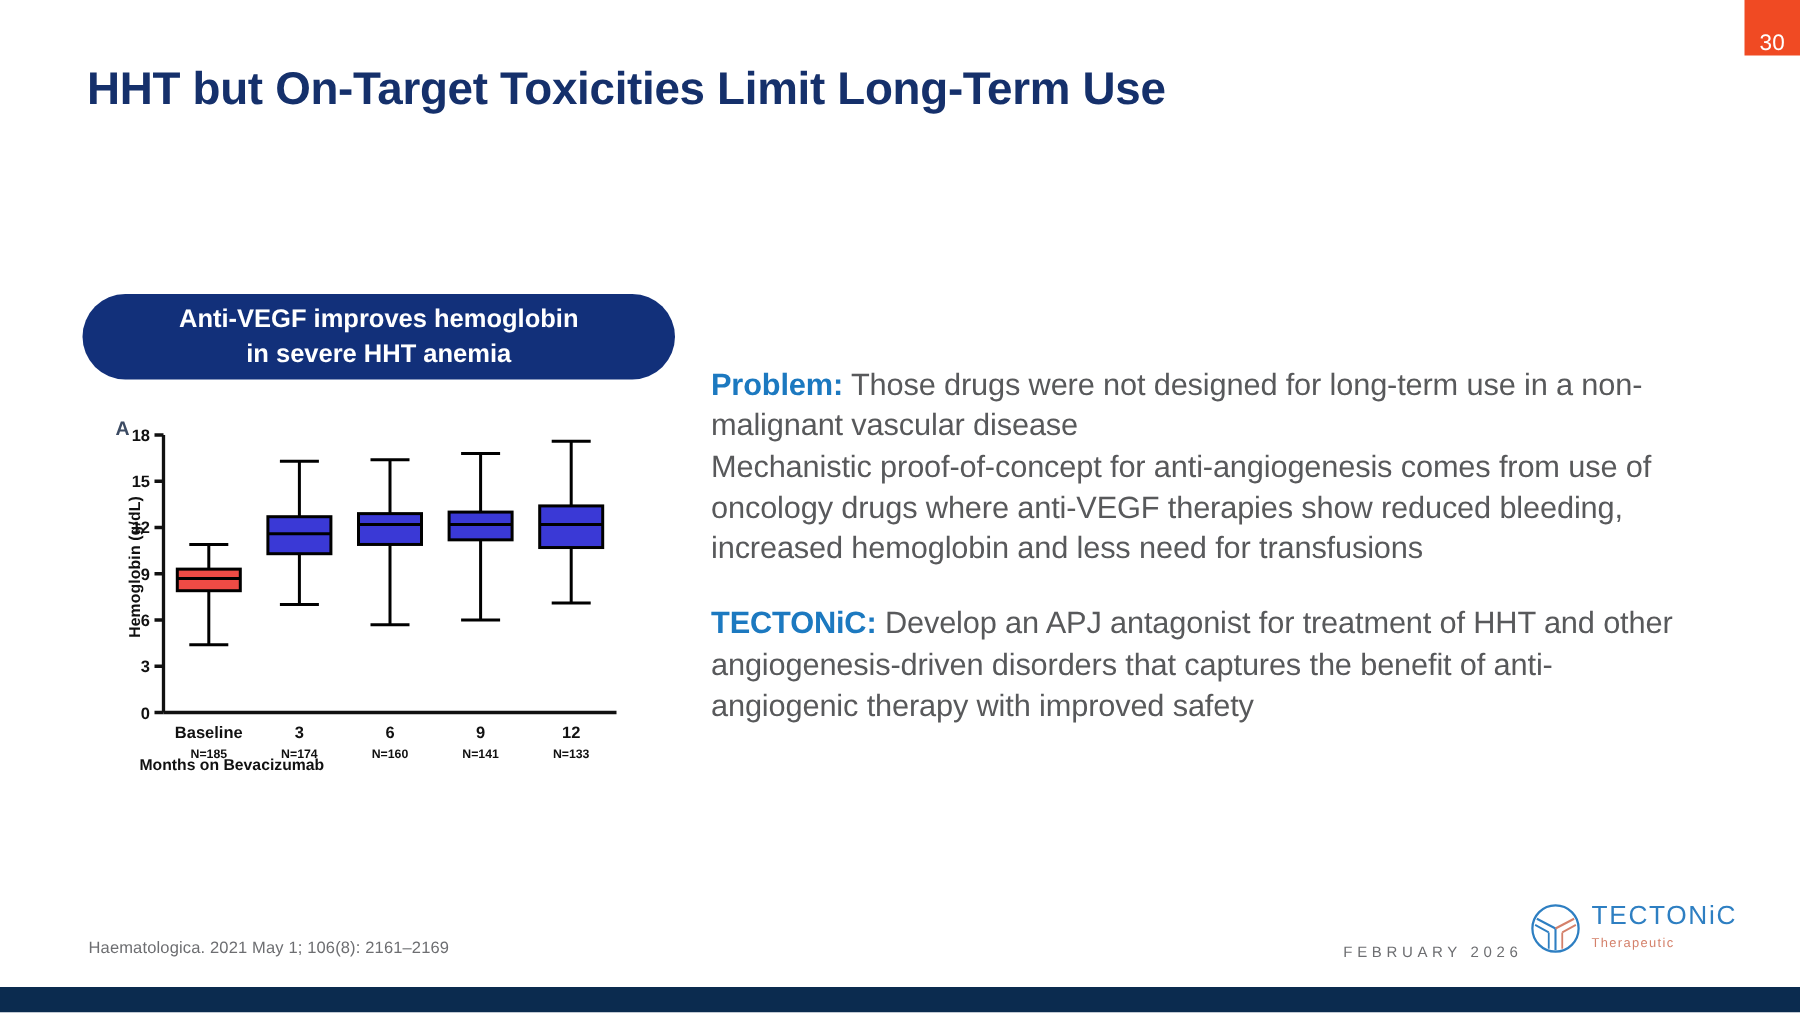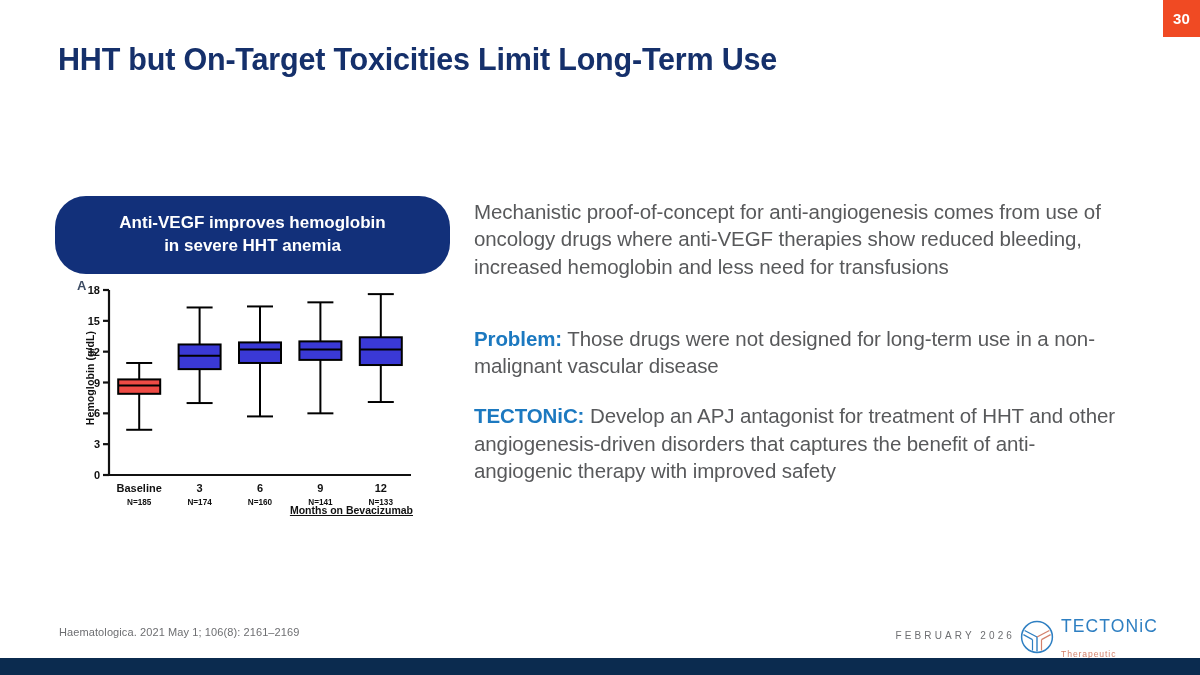--- a/index.html
+++ b/index.html
@@ -10,38 +10,38 @@
     overflow: hidden;
   }
   .slide { position: relative; width: 1200px; height: 675px; background: #fff; }
 
   
   .page-badge {
     position: absolute; top: 0; right: 0;
     width: 37px; height: 37px;
     background: #F04A23;
     color: #ffffff;
-    font-size: 15px; font-weight: 700;
-    display: flex; align-items: center; justify-content: center;
+    font-size: 15px; font-weight: 400;
+    display: flex; align-items: flex-end; justify-content: center;
     letter-spacing: 0.2px;
   }
 
   
   .title {
     position: absolute; left: 58px; top: 24px; width: 1040px;
     color: #15306B;
     font-size: 30.5px; font-weight: 700; line-height: 1.27;
     letter-spacing: -0.2px;
   }
   .title .l2 { display: block; margin-top: 16px; }
 
   
   .pill {
     position: absolute; left: 55px; top: 196px;
-    width: 395px; height: 78px;
+    width: 395px; height: 57px;
     background: #12307A;
     border-radius: 31px;
     color: #ffffff;
     font-size: 17px; font-weight: 700; line-height: 1.33;
     display: flex; flex-direction: column; align-items: center; justify-content: center;
     text-align: center;
   }
 
   
   .figure {
@@ -56,21 +56,21 @@
   .ylabel {
     position: absolute; left: -48px; top: 96px;
     width: 150px; text-align: center;
     transform: rotate(-90deg);
     font-size: 10.5px; font-weight: 700; color: #111;
     letter-spacing: .1px;
   }
   .plotsvg { position: absolute; left: 0; top: 0; }
   .xlabel {
     position: absolute; left: 30px; top: 228px; width: 320px;
-    text-align: right; font-size: 10.5px; font-weight: 700; color: #111; text-decoration: underline;
+    text-align: left; font-size: 10.5px; font-weight: 700; color: #111;
   }
   .tick-text { font: 700 11px "Liberation Sans", sans-serif; fill: #111; }
   .cat-text  { font: 700 11px "Liberation Sans", sans-serif; fill: #111; }
   .n-text    { font: 700 8.2px "Liberation Sans", sans-serif; fill: #111; }
 
   
   .body-col { position: absolute; left: 474px; top: 198px; width: 648px; }
   .para {
     color: #58595B;
     font-size: 20.5px; line-height: 1.33; font-weight: 400;
@@ -83,26 +83,26 @@
   
   .citation {
     position: absolute; left: 59px; top: 626px;
     font-size: 11px; color: #6D6E71; letter-spacing: .1px;
   }
   .date-stamp {
     position: absolute; right: 185px; top: 630px;
     font-size: 10px; color: #6D6E71; letter-spacing: 3.1px; font-weight: 400;
   }
   .logo {
-    position: absolute; right: 42px; top: 618px;
-    display: flex; align-items: flex-end; gap: 7px;
+    position: absolute; right: 42px; top: 602px;
+    display: flex; align-items: flex-start; gap: 7px;
   }
   .logo-word { display: flex; flex-direction: column; line-height: 1; }
   .logo-name { font-size: 17.5px; font-weight: 400; color: #2E7FC2; letter-spacing: 1.1px; }
-  .logo-sub  { font-size: 8.6px; color: #D4806A; letter-spacing: .9px; margin-top: 14px; }
+  .logo-sub  { font-size: 8.6px; color: #D4806A; letter-spacing: .9px; margin-top: 4px; }
   .bottom-bar {
     position: absolute; left: 0; bottom: 0; width: 1200px; height: 17px;
     background: #0B2B4F;
   }
 </style>
 </head>
 <body>
 
 <div class="slide">
 
@@ -187,22 +187,22 @@
           <rect x="296.8" y="61.27777777777777" width="42" height="27.75" fill="#3A39D6" stroke="#000" stroke-width="2"></rect>
           <line x1="296.8" y1="73.61111111111113" x2="338.8" y2="73.61111111111113" stroke="#000" stroke-width="2"></line>
         </g>
         <text x="317.8" y="216" text-anchor="middle" class="cat-text">12</text>
         <text x="317.8" y="229" text-anchor="middle" class="n-text">N=133</text>
       </svg>
     <span class="xlabel">Months on Bevacizumab</span>
   </div>
 
   <div class="body-col">
+    <p class="para block2"><span class="lead">Problem:</span><span> Those drugs were not designed for long-term use in a non-malignant vascular disease</span></p>
     <p class="para block1">Mechanistic proof-of-concept for anti-angiogenesis comes from use of oncology drugs where anti-VEGF therapies show reduced bleeding, increased hemoglobin and less need for transfusions</p>
-    <p class="para block2"><span class="lead">Problem:</span><span> Those drugs were not designed for long-term use in a non-malignant vascular disease</span></p>
     <p class="para block3"><span class="lead">TECTONiC:</span><span> Develop an APJ antagonist for treatment of HHT and other angiogenesis-driven disorders that captures the benefit of anti-angiogenic therapy with improved safety</span></p>
   </div>
 
   <div class="citation">Haematologica. 2021 May 1; 106(8): 2161–2169</div>
   <div class="date-stamp">FEBRUARY 2026</div>
 
   <div class="logo">
     <span>
       <svg width="34" height="34" viewBox="0 0 34 34">
         <circle cx="17" cy="17" r="15.4" fill="none" stroke="#2E7FC2" stroke-width="1.5"></circle>

